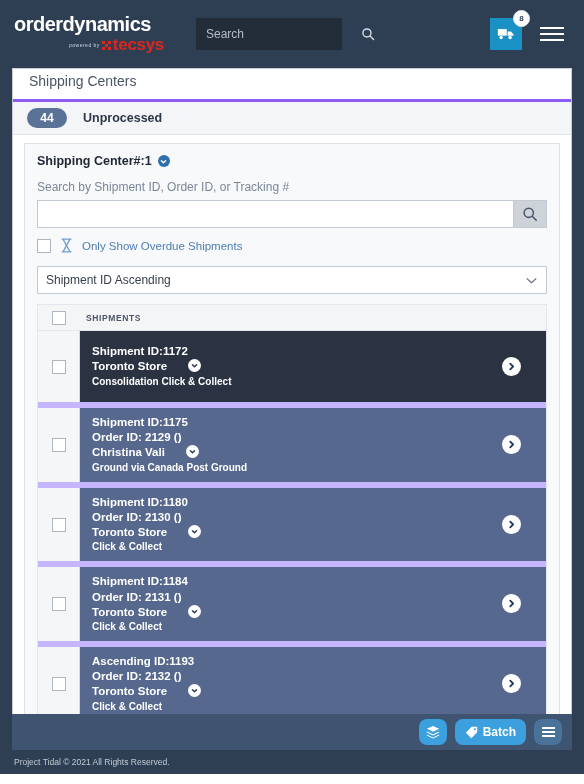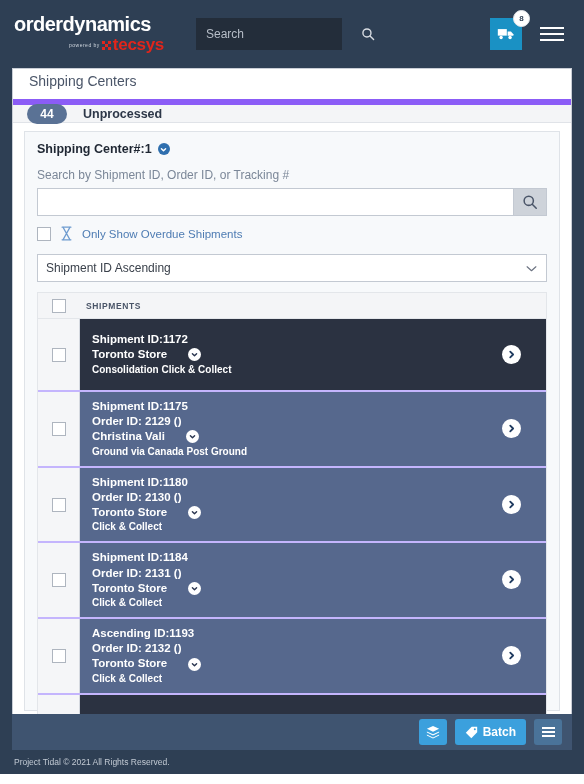--- a/index.html
+++ b/index.html
@@ -123,23 +123,23 @@
     overflow: hidden;
     position: relative;
   }
   .page-title {
     padding: 4px 16px 10px 16px;
     font-size: 14px;
     color: #4a5568;
   }
   .status-header {
     background: #f4f5f7;
-    border-top: 6px solid #8b5cf6;
+    border-top: 3px solid #8b5cf6;
     border-bottom: 1px solid #e0e3e8;
-    height: 24px;
+    height: 36px;
     display: flex;
     align-items: center;
     padding: 0 14px;
     gap: 16px;
   }
   .count-pill {
     background: #5a7295;
     color: #ffffff;
     font-size: 12px;
     font-weight: bold;
@@ -216,38 +216,38 @@
     font-size: 8.5px; font-weight: bold; letter-spacing: 0.6px;
     color: #4a5568; padding-left: 6px;
   }
 
   .rows-viewport {
     border: 1px solid #e3e6ea;
     height: 402px;
     overflow: hidden;
     background: #ffffff;
   }
-  .srow { display: flex; border-bottom: 2px solid #c4b5fd; }
+  .srow { display: flex; border-bottom: 6px solid #c4b5fd; }
   .srow-cb {
     width: 42px; flex: none; background: #f5f6f8;
     display: flex; align-items: center; justify-content: center;
     border-right: 1px solid #d5d9e0;
   }
   .srow-body {
     flex: 1; padding: 7px 12px 8px 12px;
     display: flex; align-items: center;
     min-height: 71px;
     color: #ffffff;
   }
   .srow-body.dark { background: #2b3241; }
   .srow-body.blue { background: #56688d; }
   .srow-lines { flex: 1; line-height: 1.32; }
   .sl1 { font-size: 11.5px; font-weight: bold; }
   .sl2 { font-size: 11.5px; font-weight: bold; }
-  .sl3 { font-size: 11.5px; font-weight: bold; display: flex; align-items: center; gap: 21px; }
+  .sl3 { font-size: 11.5px; font-weight: bold; display: flex; align-items: flex-start; gap: 21px; }
   .sl4 { font-size: 10px; font-weight: bold; }
   .chev-white {
     width: 13px; height: 13px; border-radius: 50%;
     background: #ffffff; display: inline-flex;
     align-items: center; justify-content: center; color: #2b3650;
     flex: none;
   }
   .go-btn {
     width: 46px; display: flex; align-items: center; justify-content: center;
     cursor: pointer;
@@ -263,21 +263,21 @@
     position: absolute;
     left: 12px; right: 12px;
     bottom: 34px;
     height: 36px;
     background: #3f5470;
     display: flex; align-items: center; justify-content: flex-end;
     gap: 8px; padding-right: 10px;
   }
   .abtn {
     background: #3ba0dd; color: #ffffff; border: none;
-    height: 26px; border-radius: 3px;
+    height: 26px; border-radius: 8px;
     display: flex; align-items: center; justify-content: center;
     gap: 5px; font-size: 12px; font-weight: bold;
     padding: 0 10px; cursor: pointer;
     font-family: "Liberation Sans", sans-serif;
   }
   .abtn.icon-only { width: 28px; padding: 0; }
   .abtn.muted { background: #4a7399; }
   .hamburger-sm { display: flex; flex-direction: column; gap: 2px; }
   .hamburger-sm span { width: 13px; height: 2px; background: #fff; display: block; }
 

